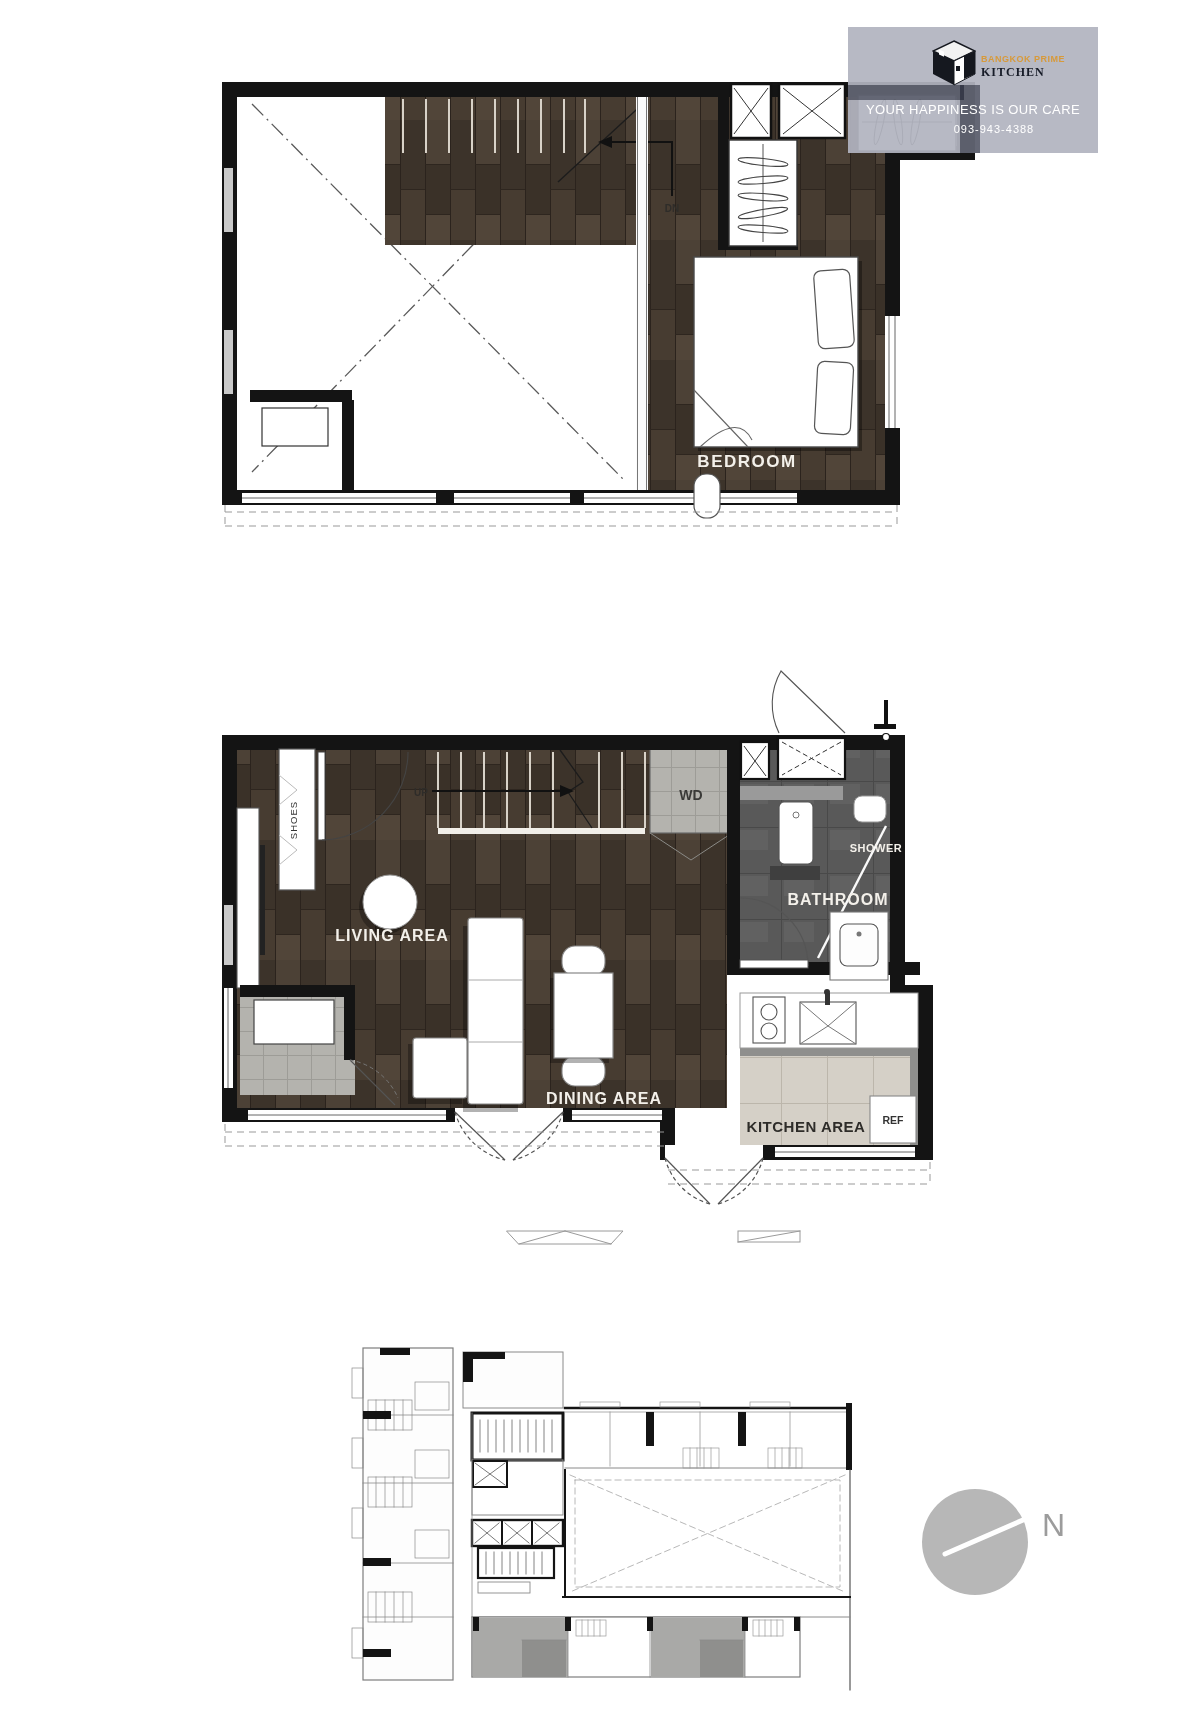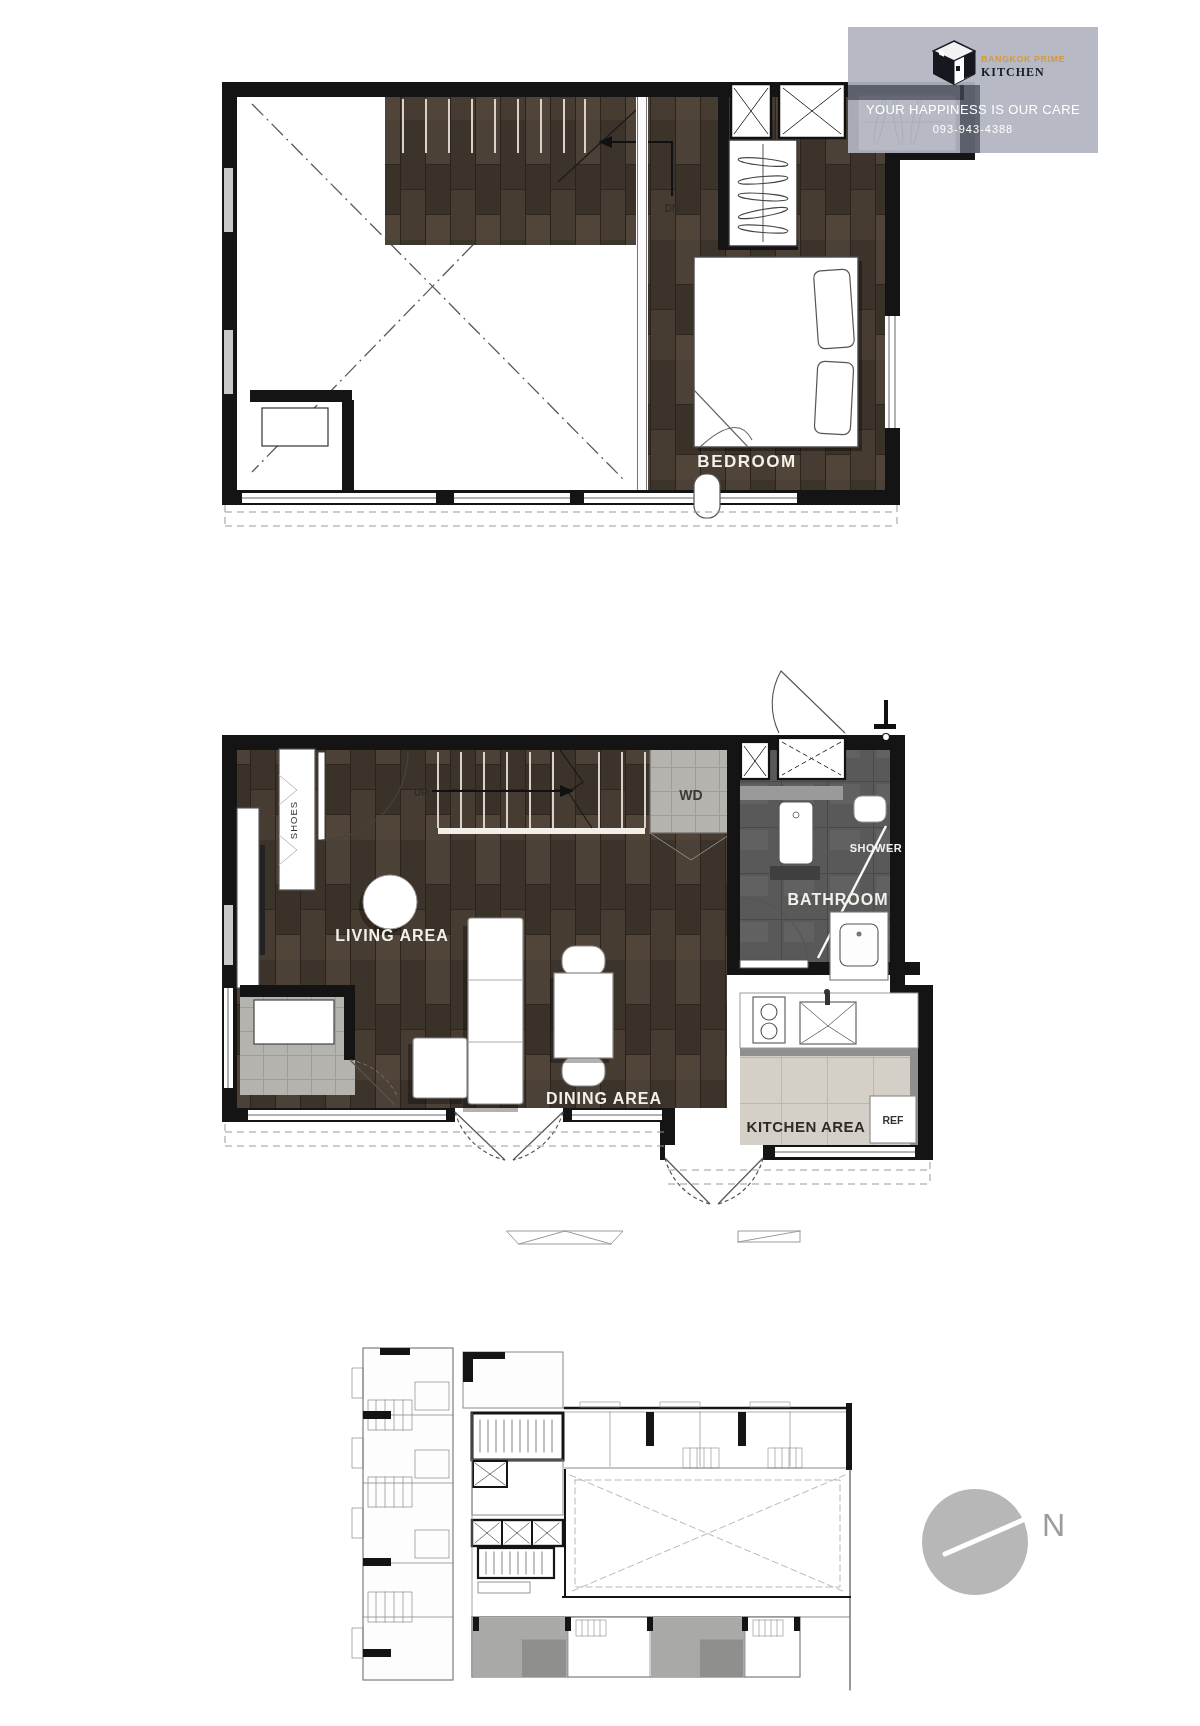--- a/index.html
+++ b/index.html
@@ -15,21 +15,21 @@
   #wm-wall-h{position:absolute;left:0;top:58px;width:116px;height:15px;background:rgba(18,22,38,.5);}
   #wm-wall-v{position:absolute;left:112px;top:58px;width:20px;height:68px;background:rgba(18,22,38,.5);}
   #wm-cube{position:absolute;left:84px;top:13px;}
   #wm-brand1{position:absolute;left:133px;top:27px;font-size:9px;font-weight:bold;
              letter-spacing:.5px;color:#d79a3b;}
   #wm-brand2{position:absolute;left:133px;top:38px;font-size:12px;font-weight:bold;
              letter-spacing:1px;color:#171c28;font-family:"Liberation Serif", serif;}
   #wm-slogan{position:absolute;left:0;top:75px;width:100%;text-align:center;
              color:#ffffff;font-size:13px;letter-spacing:.4px;}
   #wm-phone{position:absolute;left:0;top:96px;width:100%;text-align:center;
-            color:#ffffff;font-size:11px;letter-spacing:1px;}
+            color:#ffffff;font-size:11px;letter-spacing:1px;padding-left:21px;}
 </style>
 </head>
 <body>
 
 <div id="canvas">
 
 <svg id="planes" width="1200" height="1726" viewBox="0 0 1200 1726">
 <defs>
   <pattern id="wood" width="50" height="120" patternUnits="userSpaceOnUse">
     <rect width="50" height="120" fill="#43392f"></rect>

